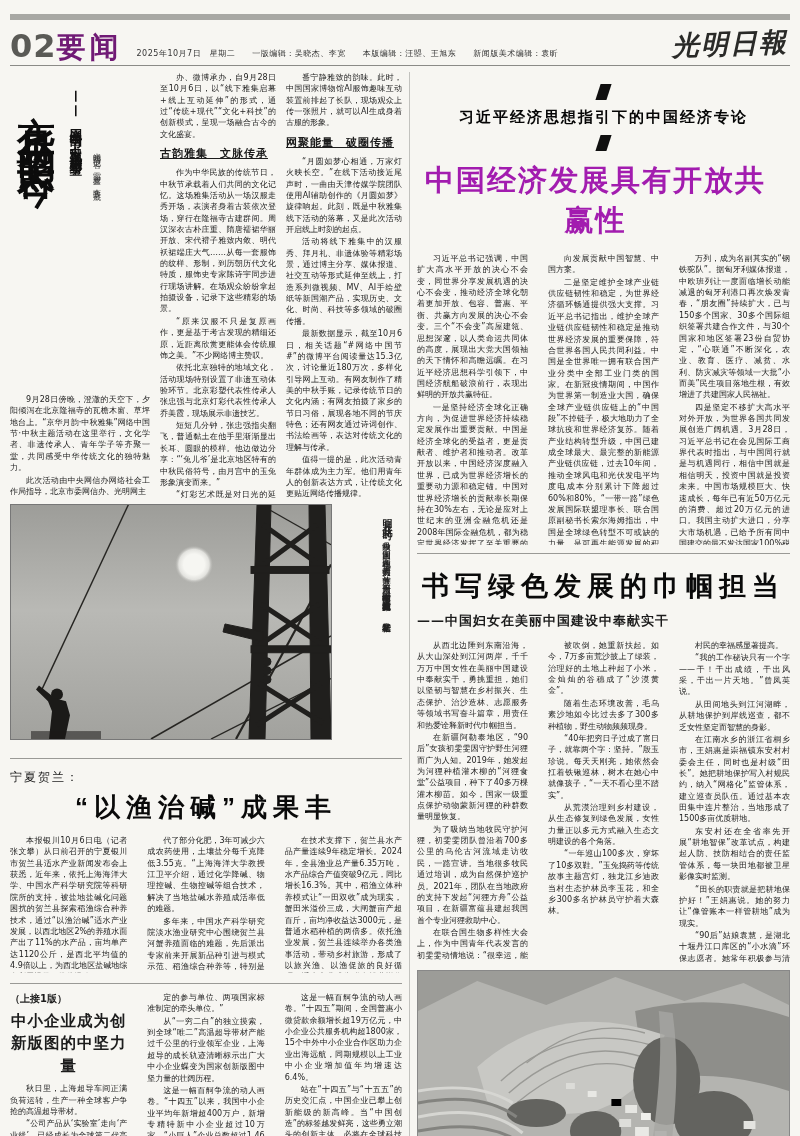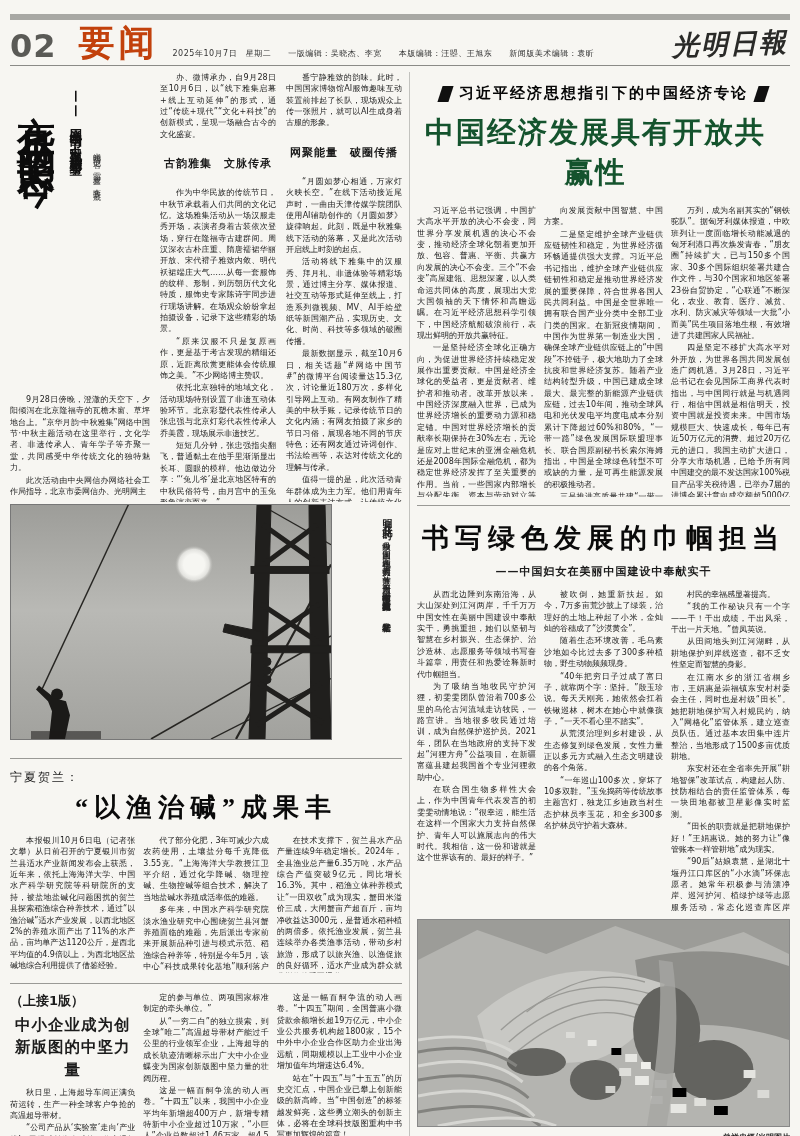--- a/index.html
+++ b/index.html
@@ -8,39 +8,39 @@
     background:#f7f6f2; color:#1c1c1c;
     font-family:"DejaVu Sans","Liberation Sans",sans-serif;
     overflow:hidden; position:relative;
   }
   .page { padding:0 10px; }
 
   
   .topbar { height:6px; background:#a8a8a4; margin-top:14px; }
   .header-row { display:flex; align-items:flex-end; height:42px; position:relative; }
   .page-num { font-size:32px; font-weight:bold; color:#5a5a56; letter-spacing:1px; line-height:1; }
-  .section-name { font-size:36px; font-weight:bold; color:#c2410c; margin-left:22px; letter-spacing:4px; line-height:1.05;
+  .section-name { font-size:29px; font-weight:bold; color:#701a75; margin-left:0; letter-spacing:4px; line-height:1.05;
     font-family:"DejaVu Serif","Liberation Serif",serif; }
   .dateline { font-size:8px; color:#333; margin-left:14px; margin-bottom:3px; letter-spacing:0.5px; }
   .masthead { position:absolute; right:2px; bottom:0px; font-size:27px; font-weight:bold; font-style:italic;
     font-family:"DejaVu Serif","Liberation Serif",serif; color:#2a2a28; transform:rotate(-2deg); letter-spacing:2px; }
   .header-rule { border-top:1px solid #8b8b87; margin-top:3px; }
 
   
   .main { display:flex; margin-top:6px; }
   .half-left { width:392px; }
   .vdivider { width:1px; background:#c2c2be; margin:0 7px; }
   .half-right { width:375px; }
 
   
-  .cols { display:flex; gap:8px; }
+  .cols { display:flex; gap:20px; }
   .col { flex:1; overflow:hidden; text-align:justify; }
   .news p { font-size:8px; line-height:1.42; text-indent:2em; color:#222; margin-bottom:1px; }
-  .subhead { font-size:11px; font-weight:bold; text-align:center; margin:16px 0; letter-spacing:1px;
-    font-family:"DejaVu Serif","Liberation Serif",serif; }
+  .subhead { font-size:11px; font-weight:bold; margin:6px 0; letter-spacing:1px;
+    font-family:"DejaVu Serif","Liberation Serif",serif;text-decoration:underline; }
   .hrule { border-top:1px solid #9a9a96; }
 
   
   .moon-wrap { display:flex; gap:10px; height:430px; }
   .moon-titleblock { width:140px; display:flex; flex-direction:column; }
   .moon-vert { display:flex; flex-direction:row; height:318px; justify-content:flex-start; gap:6px; padding-top:14px; }
   .vtitle { writing-mode:vertical-rl; font-size:38px; font-weight:bold; letter-spacing:9px;
     font-family:"DejaVu Serif","Liberation Serif",serif; color:#0c0c0c; }
   .vsubtitle { writing-mode:vertical-rl; font-size:12.5px; font-weight:bold; letter-spacing:2px; padding-top:4px; color:#111; }
   .vbyline { writing-mode:vertical-rl; font-size:8px; color:#333; padding-top:60px; letter-spacing:2px; }
@@ -54,42 +54,42 @@
   .photo1-caption { width:68px; height:236px; writing-mode:vertical-rl; font-size:8.5px; line-height:1.75;
     padding:6px 4px 2px 2px; color:#222; text-align:justify; overflow:hidden; }
   .photo1-caption .cap-title { font-weight:bold; font-size:10px; letter-spacing:3px; margin-bottom:8px; }
   .photo1-caption .cap-credit { font-weight:bold; margin-top:10px; }
 
   
   .fish-rule { border-top:1px solid #9a9a96; margin:14px 0 10px 0; }
   .fish-kicker { font-size:12px; font-weight:normal; letter-spacing:2px;
     font-family:"DejaVu Serif","Liberation Serif",serif; }
   .fish-title { font-size:26px; font-weight:bold; text-align:center; letter-spacing:6px; margin:4px 0 10px 0;
-    font-family:Liberation Serif, serif; color:#0a0a0a; }
+    font-family:Liberation Sans, sans-serif; color:#0a0a0a; }
   .fish-cols { height:138px; }
 
   
   .sme-rule { border-top:1px solid #9a9a96; margin:10px 0 8px 0; }
   .sme-cols { height:158px; }
-  .sme-kicker { font-size:13px; font-weight:bold; text-indent:0; margin-bottom:4px; }
+  .sme-kicker { font-size:10px; font-weight:bold; text-indent:0; margin-bottom:4px; }
   .sme-title { font-size:15.5px; font-weight:bold; text-align:center; line-height:1.45; letter-spacing:1px;
     font-family:"DejaVu Serif","Liberation Serif",serif; margin-bottom:6px; }
 
   
-  .econ-banner { display:flex; align-items:center; justify-content:center; gap:8px; margin-top:12px; }
+  .econ-banner { display:flex; align-items:center; justify-content:center; gap:8px; margin-top:12px;flex-direction:column; }
   .banner-bar { width:11px; height:16px; background:#101010; transform:skewX(-18deg); }
   .econ-banner-text { font-size:15px; font-weight:bold; letter-spacing:2px; color:#060606; }
-  .econ-title { font-size:29px; font-weight:bold; text-align:center; letter-spacing:2px; margin:10px 16px 12px 0; color:#14532d; }
+  .econ-title { font-size:29px; font-weight:bold; text-align:center; letter-spacing:2px; margin:10px 16px 12px 0; color:#a21caf; }
   .econ-cols { height:292px; }
 
   
   .women-rule { border-top:1px solid #9a9a96; margin:8px 0 0 0; }
   .women-title { font-size:27px; font-weight:bold; text-align:center; letter-spacing:6px; margin-top:14px;
     font-family:Liberation Sans, sans-serif; color:#0a0a0a; }
-  .women-subtitle { font-size:11px; font-weight:bold; text-align:center; letter-spacing:1px; margin:8px 0 10px 0; }
+  .women-subtitle { font-size:13px; font-weight:bold; letter-spacing:1px; margin:8px 0 10px 0; }
   .women-cols { height:322px; }
 
   
   .photo2 { width:100%; height:208px; border:1px solid #888; margin-top:8px; background:#b0b0ac; }
   .photo2 svg { width:100%; height:100%; display:block; }
   .photo2-caption { font-size:8px; line-height:1.5; text-align:justify; margin-top:5px; color:#222; }
   .photo2-caption .cap-credit { font-weight:bold; float:right; }
 </style>
 </head>
 <body>
@@ -278,20 +278,21 @@
         </div>
       </div>
 
       <div class="women-rule hrule"></div>
       <div class="news">
         <div class="women-title">书写绿色发展的巾帼担当</div>
         <div class="women-subtitle">——中国妇女在美丽中国建设中奉献实干</div>
         <div class="cols women-cols">
           <div class="col">
               <p>从西北边陲到东南沿海，从大山深处到江河两岸，千千万万中国女性在美丽中国建设中奉献实干，勇挑重担，她们以坚韧与智慧在乡村振兴、生态保护、治沙造林、志愿服务等领域书写奋斗篇章，用责任和热爱诠释新时代巾帼担当。</p>
+              <p>在新疆阿勒泰地区，“90后”女孩初雯雯因守护野生河狸而广为人知。2019年，她发起为河狸种植灌木柳的“河狸食堂”公益项目，种下了40多万棵灌木柳苗。如今，国家一级重点保护动物蒙新河狸的种群数量明显恢复。</p>
               <p>为了吸纳当地牧民守护河狸，初雯雯团队曾沿着700多公里的乌伦古河流域走访牧民，一路宣讲。当地很多牧民通过培训，成为自然保护巡护员。2021年，团队在当地政府的支持下发起“河狸方舟”公益项目，在新疆富蕴县建起我国首个专业河狸救助中心。</p>
               <p>在联合国生物多样性大会上，作为中国青年代表发言的初雯雯动情地说：“很幸运，能生活在这样一个国家大力支持自然保护、青年人可以施展志向的伟大时代。我相信，这一份和谐就是这个世界该有的、最好的样子。”</p>
             </div>
           <div class="col">
               <p>被吹倒，她重新扶起。如今，7万多亩荒沙披上了绿装，治理好的土地上种起了小米，金灿灿的谷穗成了“沙漠黄金”。</p>
               <p>随着生态环境改善，毛乌素沙地如今比过去多了300多种植物，野生动物频频现身。</p>
               <p>“40年把穷日子过成了富日子，就靠两个字：坚持。”殷玉珍说。每天天刚亮，她依然会扛着铁锹巡林，树木在她心中就像孩子，“一天不看心里不踏实”。</p>
               <p>从荒漠治理到乡村建设，从生态修复到绿色发展，女性力量正以多元方式融入生态文明建设的各个角落。</p>
               <p>“一年巡山100多次，穿坏了10多双鞋。”玉兔捣药等传统故事主题宫灯，独龙江乡迪政当村生态护林员李玉花，和全乡300多名护林员守护着大森林。</p>
             </div>

